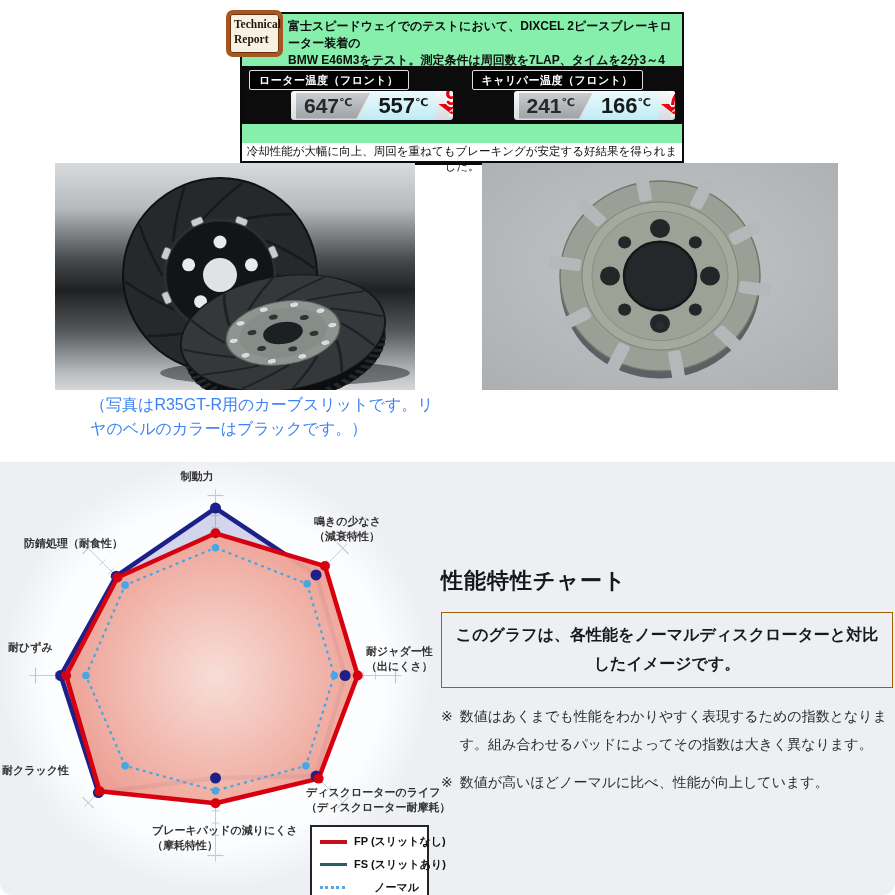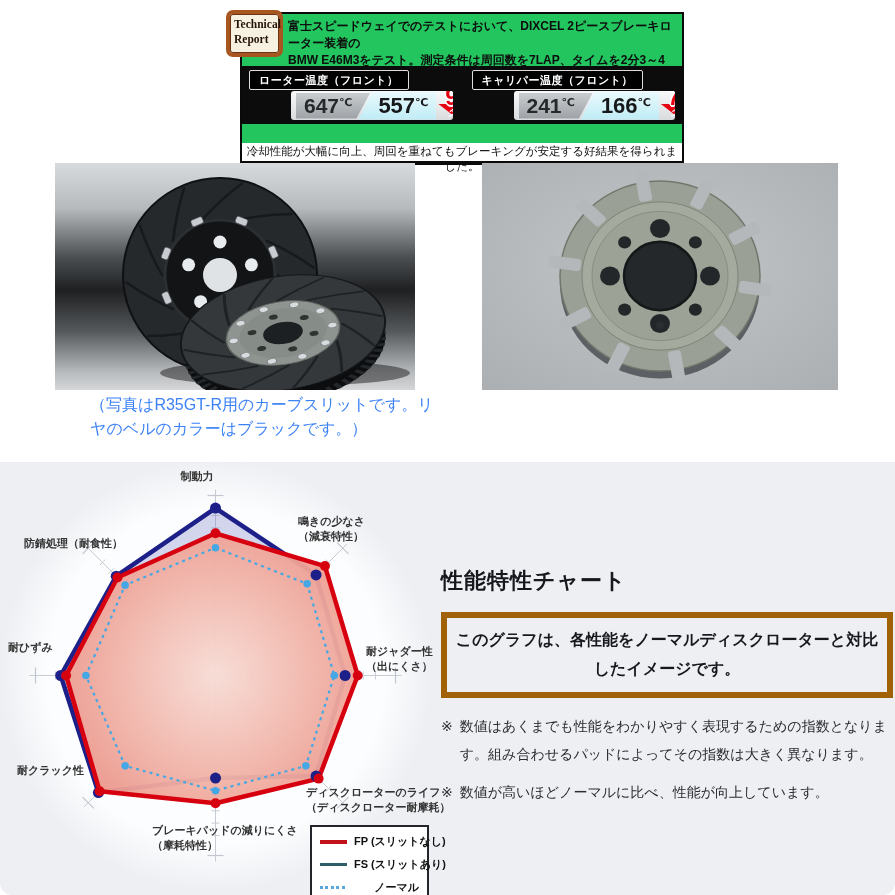--- a/index.html
+++ b/index.html
@@ -2,21 +2,21 @@
 <html><head>
 <meta charset="utf-8">
 <style>
   html,body{margin:0;padding:0;background:#fff;}
   .page{position:relative;width:895px;height:895px;background:#ffffff;overflow:hidden;
         font-family:"Liberation Sans","DejaVu Sans",sans-serif;color:#111;}
   .pre{white-space:pre-line;}
 
   
   .tr-frame{position:absolute;left:240px;top:12px;width:444px;height:153px;box-sizing:border-box;
-            border:2px solid #0a0a0a;border-bottom-width:4px;background:#22c55e;}
+            border:2px solid #0a0a0a;border-bottom-width:4px;background:#86efac;}
   .tr-badge{position:absolute;left:-16px;top:-4px;width:57px;height:47px;box-sizing:border-box;
             background:#f7f1e2;border:4px solid #a8561f;border-radius:7px;z-index:5;
             font-family:"Liberation Serif","DejaVu Serif",serif;font-weight:bold;font-size:11.5px;
             line-height:1.3;color:#241309;padding:3px 1px 0 4px;box-shadow:inset 0 0 0 1px #6b3414;}
   .tr-intro{padding:4px 6px 0 46px;font-size:12px;line-height:1.42;font-weight:700;color:#0d0d0d;height:44px;}
   .tr-band{position:absolute;left:0;right:0;top:52px;height:58px;background:#0c0c0c;
            display:flex;gap:19px;padding:4px 7px;box-sizing:border-box;}
   .panel{flex:1;display:flex;flex-direction:column;min-width:0;}
   .panel-h{background:#000;color:#fff;font-weight:bold;font-size:11px;letter-spacing:.5px;
            padding:2px 9px 1px;width:max-content;max-width:92%;border:1px solid #ddd;border-radius:2px;}
@@ -43,31 +43,31 @@
   .photo-left{left:55px;top:163px;width:360px;height:227px;}
   .photo-right{left:482px;top:163px;width:356px;height:227px;}
   .caption{position:absolute;left:55px;top:393px;width:420px;font-size:16px;line-height:1.48;color:#3b82f6;margin-left:35px;}
 
   
   .chart-section{position:absolute;left:0;top:462px;width:895px;height:433px;background:#edeff3;
                  border-radius:0 0 12px 12px;}
   #radar{position:absolute;left:0;top:0;}
   .axl{position:absolute;font-size:11px;font-weight:700;color:#333;line-height:1.35;}
   .axl0{left:197px;top:7px;transform:translateX(-50%);}
-  .axl1{left:298px;top:52px;}
+  .axl1{left:314px;top:52px;}
   .axl2{left:366px;top:182px;}
   .axl3{left:306px;top:323px;}
   .axl4{left:152px;top:361px;}
-  .axl5{left:17px;top:301px;}
+  .axl5{left:2px;top:301px;}
   .axl6{left:8px;top:178px;}
   .axl7{left:24px;top:74px;}
 
   .perf{position:absolute;left:441px;top:104px;width:452px;}
   .perf-h{font-size:22px;font-weight:800;color:#16181d;margin:0 0 16px;letter-spacing:1px;}
-  .perf-note{border:6px solid #a16207;padding:8px 4px;text-align:center;font-weight:700;
+  .perf-note{border:1px solid #a16207;padding:8px 4px;text-align:center;font-weight:700;
              font-size:16px;line-height:1.8;color:#16181d;}
   .bullets{margin-top:14px;}
   .bullet{display:flex;gap:7px;font-size:14px;line-height:2.0;color:#2a2c30;margin-top:10px;}
   .bullet .mk{flex:none;font-weight:500;}
 
   .legend{position:absolute;left:310px;top:363px;width:119px;box-sizing:border-box;background:#fff;
           border:2px solid #23252a;padding:7px 8px 8px;display:flex;flex-direction:column;gap:8px;}
   .leg-row{display:flex;align-items:center;gap:7px;font-size:11px;font-weight:700;color:#111;white-space:nowrap;justify-content:space-between;}
   .leg-swatch{width:27px;flex:none;}
   .sw-a{height:4px;background:currentColor;}

